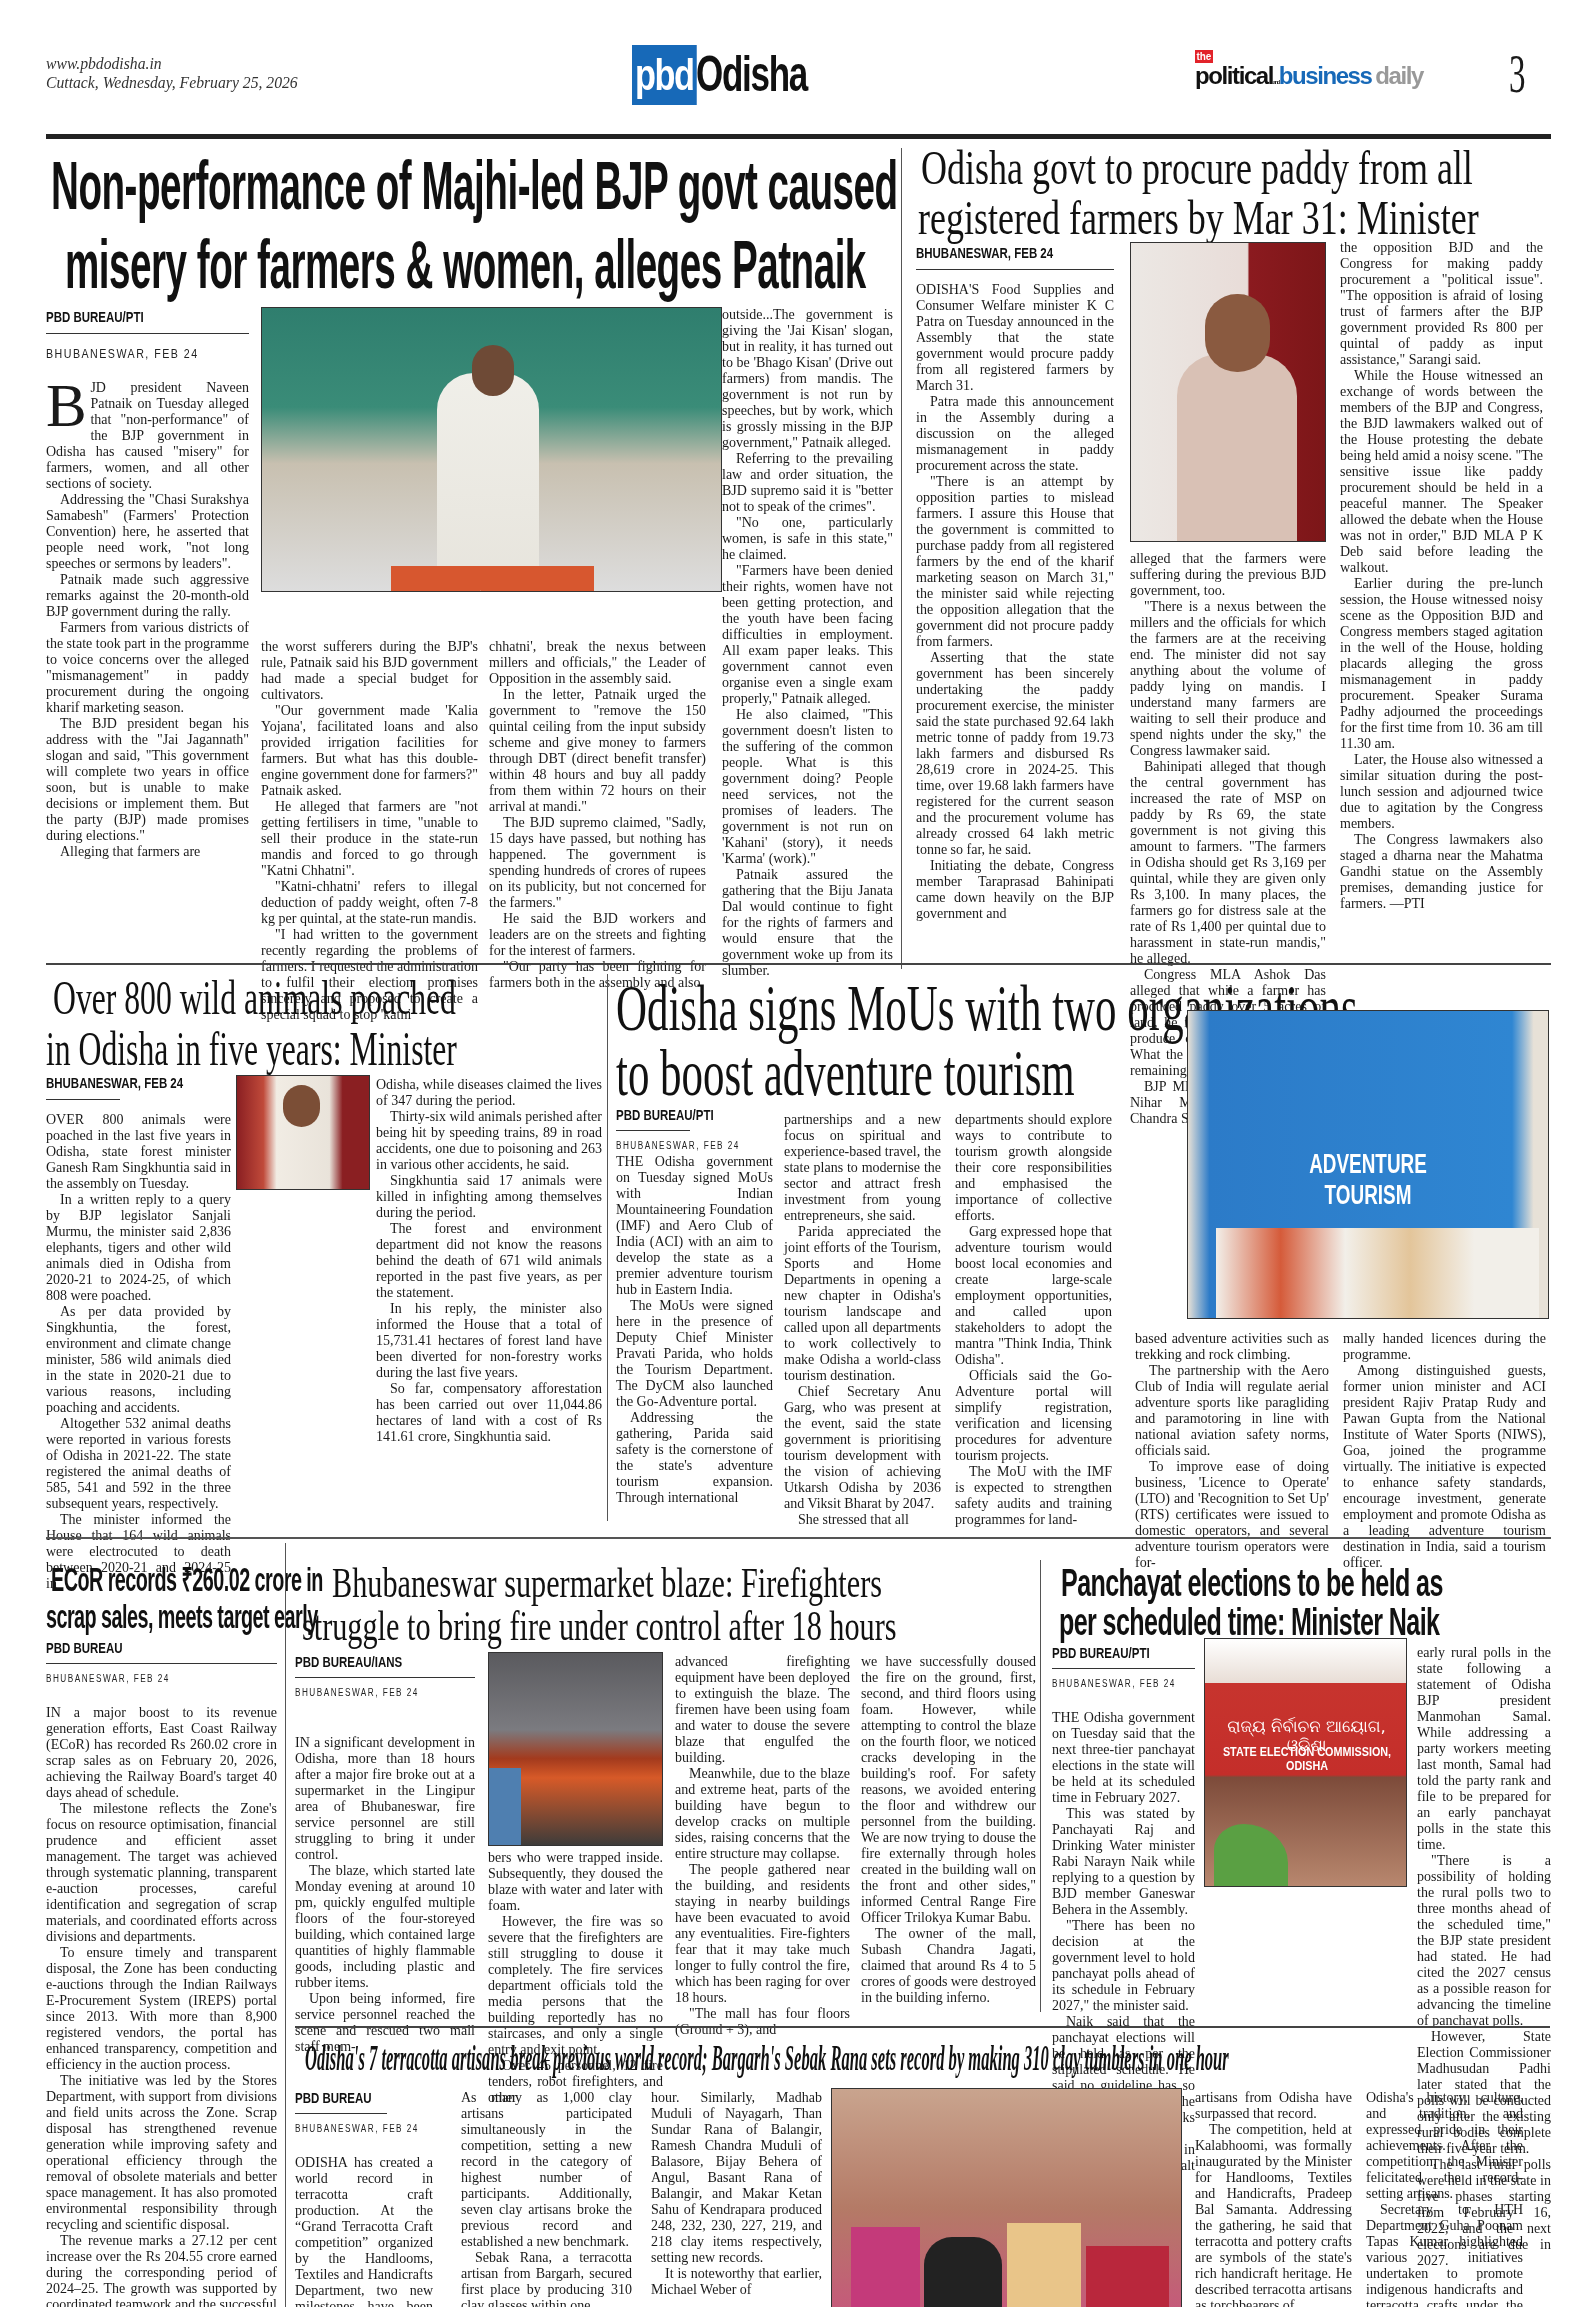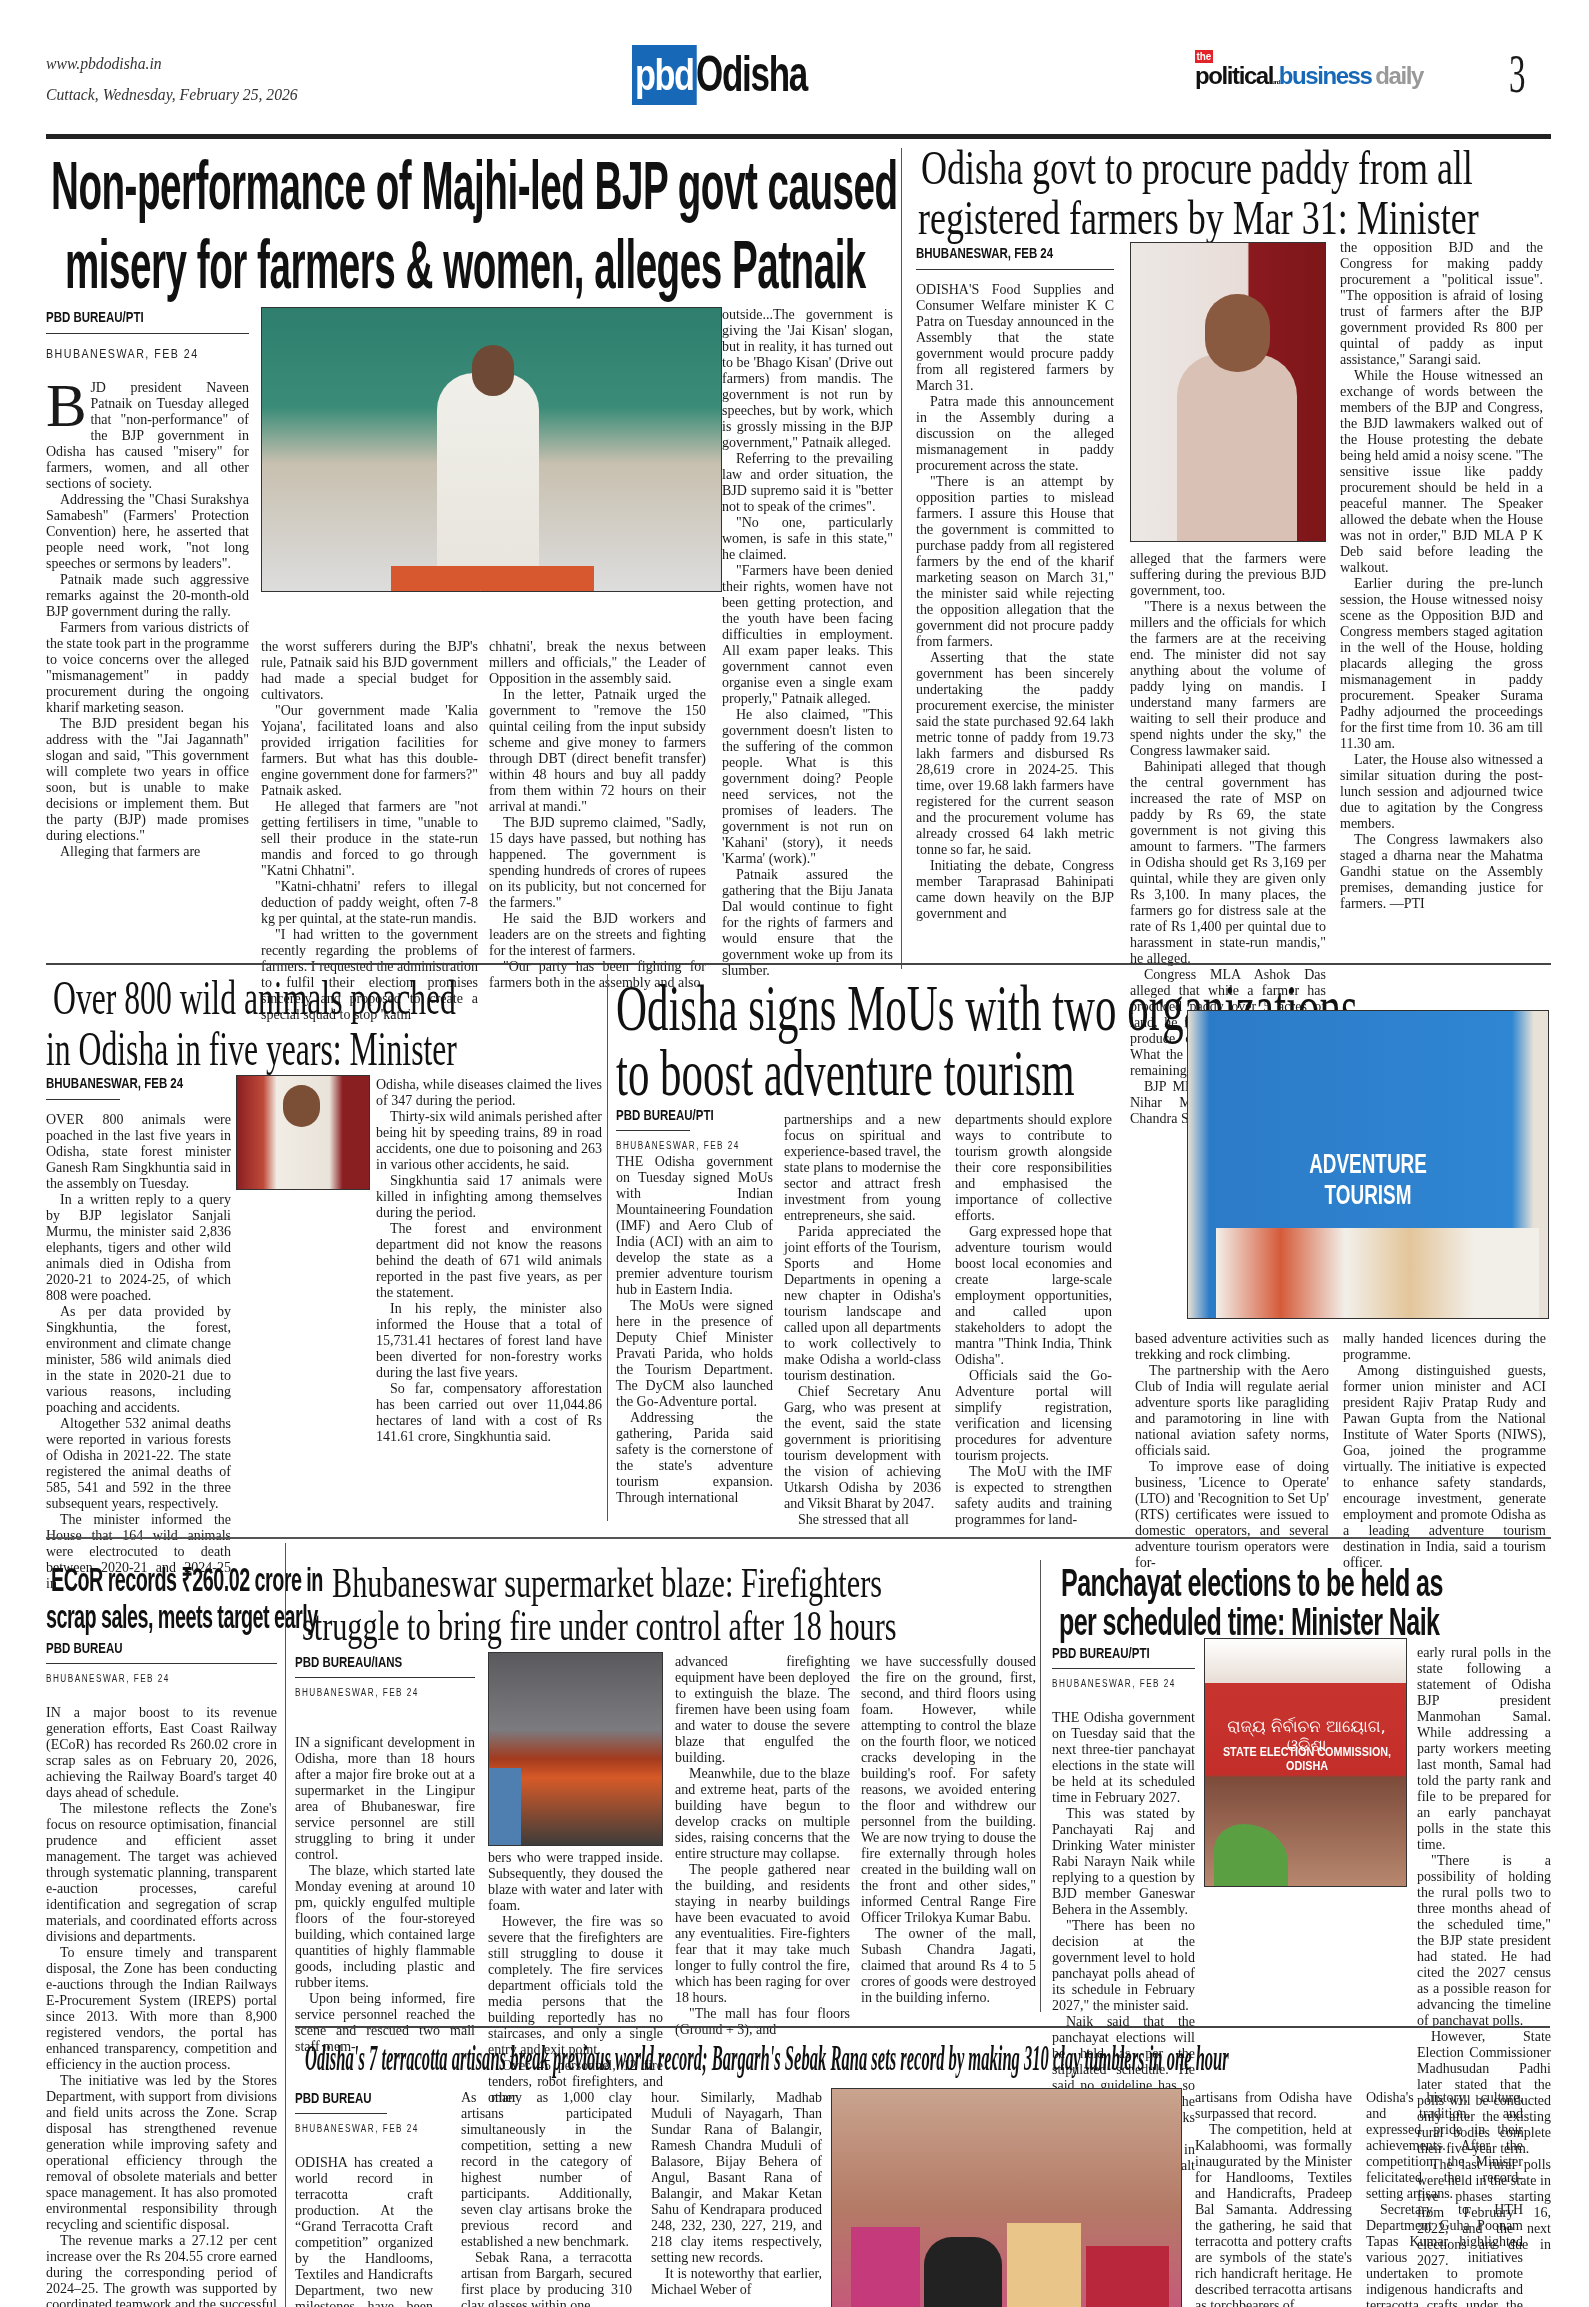--- a/index.html
+++ b/index.html
@@ -19,21 +19,21 @@
 .body{font-family:"Liberation Serif",serif;font-size:14px;line-height:16px;text-align:justify;hyphens:auto;color:#1a1a1a}
 .body p{text-indent:14px}
 .body p.noind{text-indent:0}
 .photo{overflow:hidden;border:0.9px solid #333}
 .drop{float:left;font-size:61px;line-height:48px;padding:2.8px 3.7px 0 0;font-family:"Liberation Serif",serif}
 </style>
 </head>
 <body>
 
 <div class="abs mast-url" style="left:46px;top:55px">www.pbdodisha.in</div>
-<div class="abs mast-date" style="left:46px;top:86px">Cuttack, Wednesday, February 25, 2026</div>
+<div class="abs mast-date" style="left:46px;top:74px">Cuttack, Wednesday, February 25, 2026</div>
 <div class="abs" style="left:632px;top:45px;display:flex;align-items:flex-start">
   <div class="logo-pbd">pbd</div>
   <div class="logo-odisha" style="margin-left:-18.5px;margin-top:0">Odisha</div>
 </div>
 <div class="abs" style="left:1195px;top:50px;font-family:'Liberation Sans',sans-serif">
   <div style="display:inline-block;background:#e2232a;color:#fff;font-weight:bold;font-size:10px;padding:0.9px 1.4px">the</div>
   <div style="font-weight:bold;font-size:24px;letter-spacing:-1.4px;white-space:nowrap;line-height:26px">
     <span style="color:#111">political</span><span style="font-size:5.5px;color:#111">and</span><span style="color:#1769b8">business</span><span style="color:#999;margin-left:3.7px">daily</span>
   </div>
 </div>

